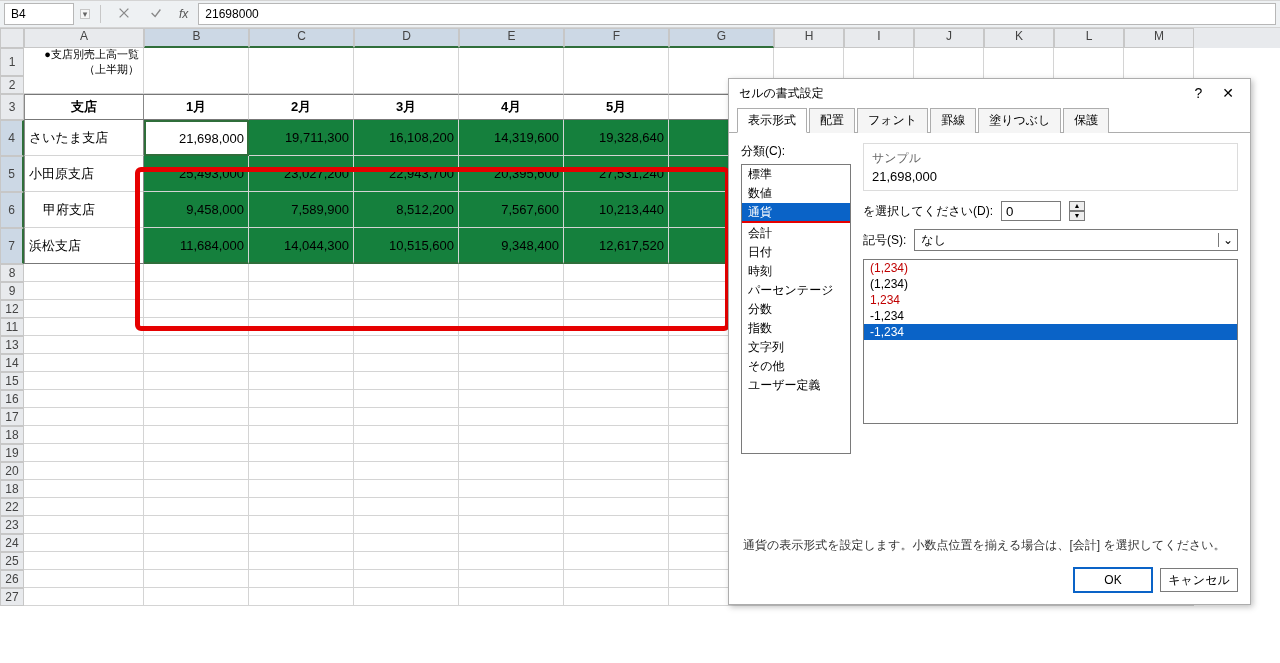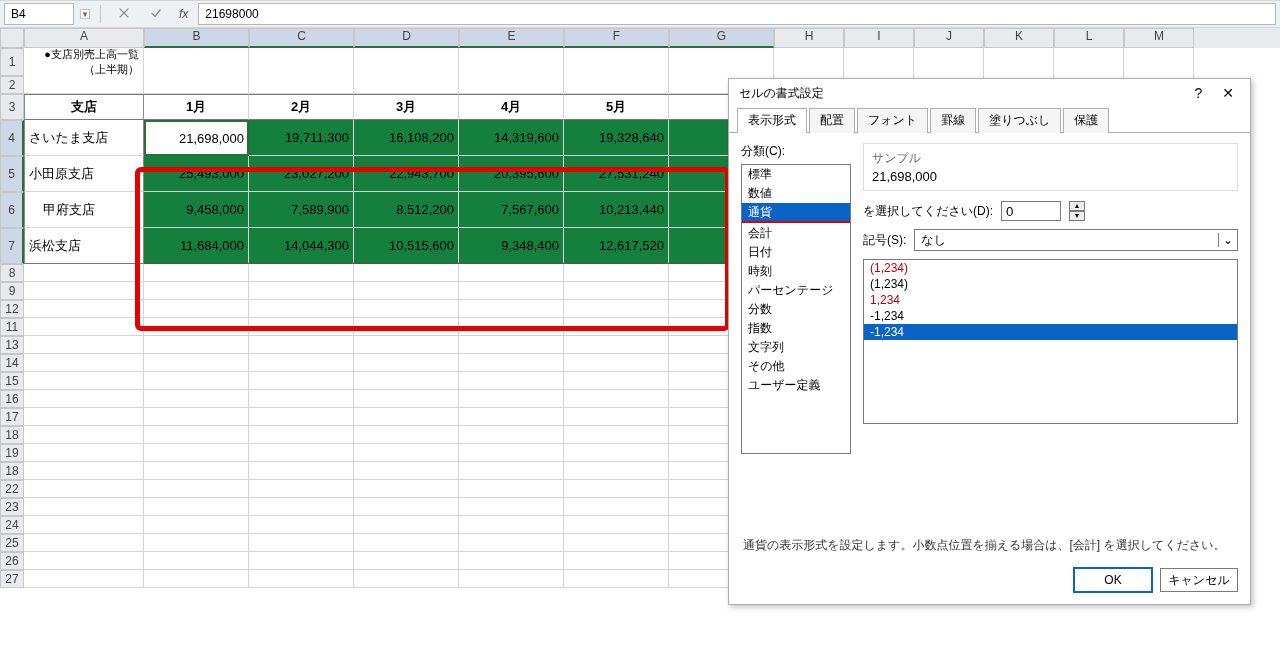--- a/index.html
+++ b/index.html
@@ -408,20 +408,36 @@
         <div class="cell" style="width: 105px;"></div>
         <div class="cell" style="width: 105px;"></div>
         <div class="cell" style="width: 70px;"></div>
         <div class="cell" style="width: 70px;"></div>
         <div class="cell" style="width: 70px;"></div>
         <div class="cell" style="width: 70px;"></div>
         <div class="cell" style="width: 70px;"></div>
         <div class="cell" style="width: 70px;"></div>
       </div>
       <div class="row row8on">
+        <div class="row-head">20</div>
+        <div class="cell" style="width: 120px;"></div>
+        <div class="cell" style="width: 105px;"></div>
+        <div class="cell" style="width: 105px;"></div>
+        <div class="cell" style="width: 105px;"></div>
+        <div class="cell" style="width: 105px;"></div>
+        <div class="cell" style="width: 105px;"></div>
+        <div class="cell" style="width: 105px;"></div>
+        <div class="cell" style="width: 70px;"></div>
+        <div class="cell" style="width: 70px;"></div>
+        <div class="cell" style="width: 70px;"></div>
+        <div class="cell" style="width: 70px;"></div>
+        <div class="cell" style="width: 70px;"></div>
+        <div class="cell" style="width: 70px;"></div>
+      </div>
+      <div class="row row8on">
         <div class="row-head">18</div>
         <div class="cell" style="width: 120px;"></div>
         <div class="cell" style="width: 105px;"></div>
         <div class="cell" style="width: 105px;"></div>
         <div class="cell" style="width: 105px;"></div>
         <div class="cell" style="width: 105px;"></div>
         <div class="cell" style="width: 105px;"></div>
         <div class="cell" style="width: 105px;"></div>
         <div class="cell" style="width: 70px;"></div>
         <div class="cell" style="width: 70px;"></div>

